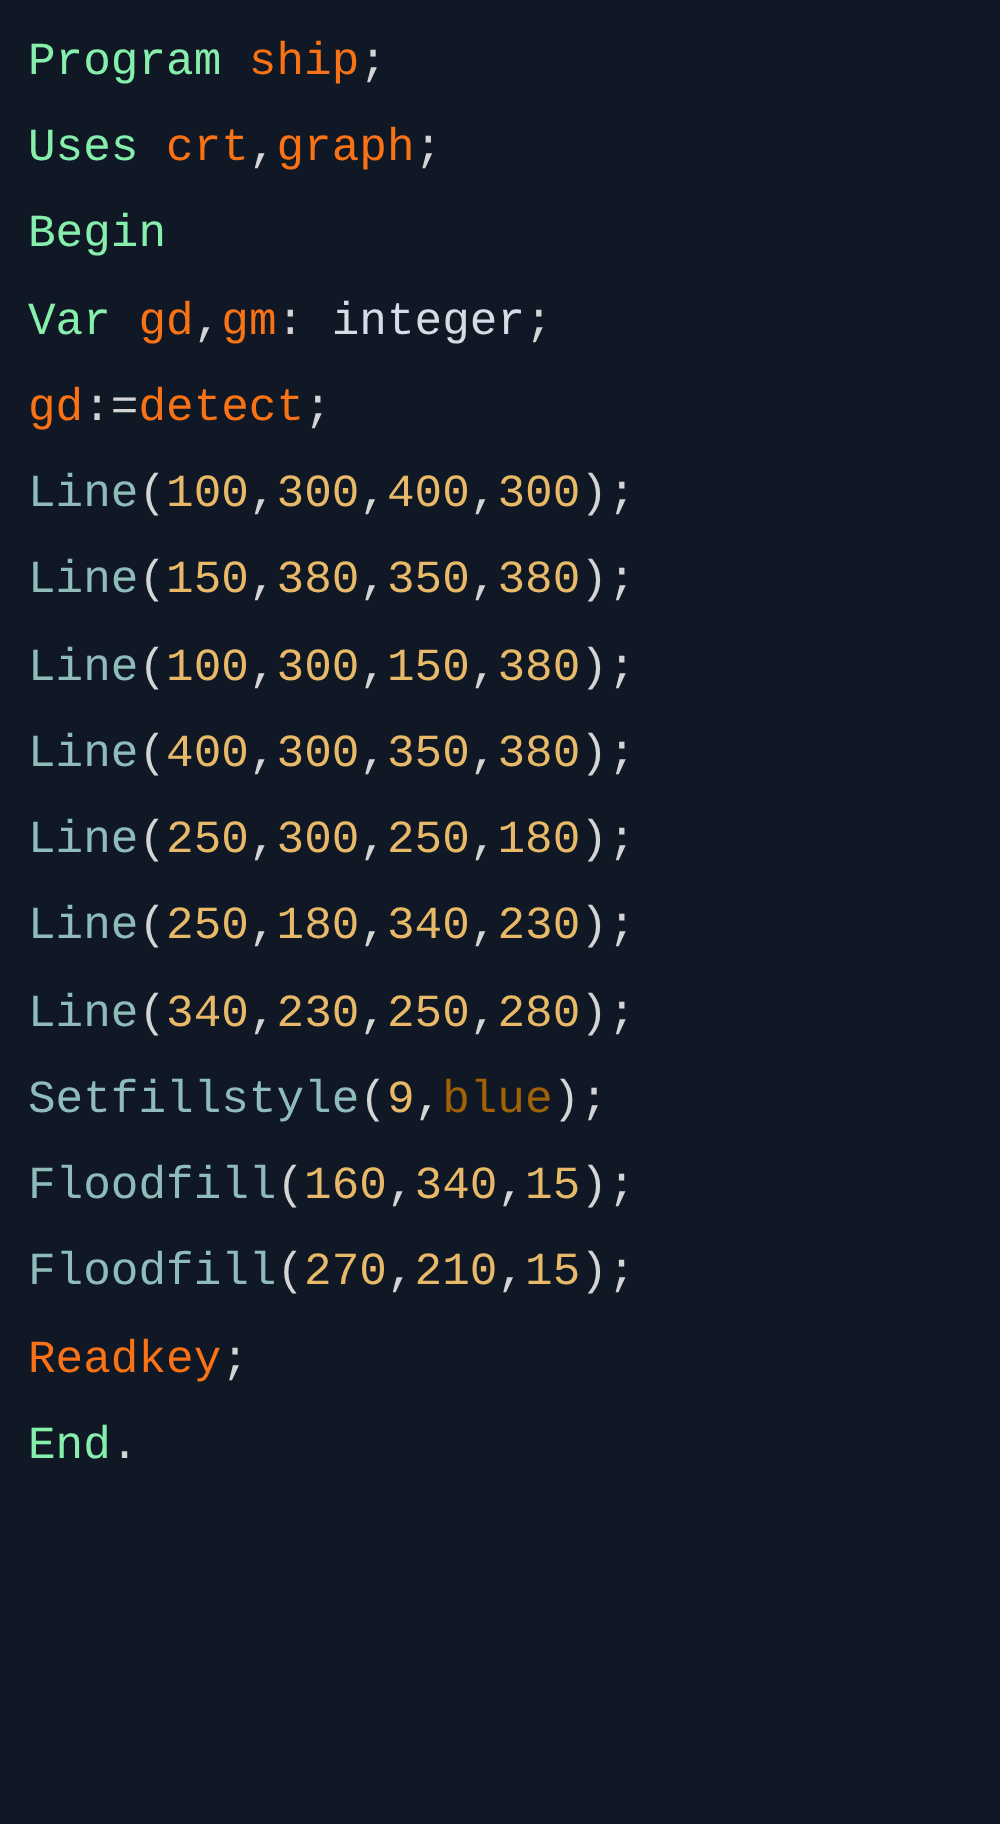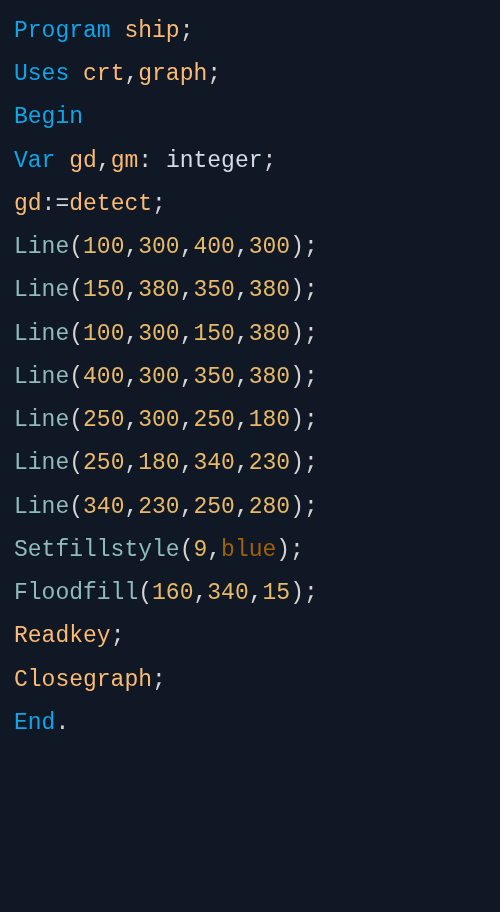--- a/index.html
+++ b/index.html
@@ -10,22 +10,22 @@
     font-family: 'Consolas', 'Monaco', 'Courier New', monospace;
     font-size: 23px;
     line-height: 1.88;
     padding: 10px 14px;
     color: #d4d4d4;
     overflow: hidden;
   }
   .code-line {
     white-space: nowrap;
   }
-  .kw { color: #0ea5e9; }
-  .ident { color: #fdba74; }
+  .kw { color: #86efac; }
+  .ident { color: #f97316; }
   .type { color: #d4dde6; }
   .punc { color: #d4d4d4; }
   .func { color: #8fbcbb; }
   .num { color: #e8b968; font-family: Liberation Mono, monospace; }
   .str { color: #a3be8c; }
   .const { color: #a16207; }
 </style>
 </head>
 <body>
 
@@ -37,16 +37,16 @@
     <div class="code-line"><span class="ident">gd</span><span class="punc">:=</span><span class="ident">detect</span><span class="punc">;</span></div>
     <div class="code-line"><span class="func">Line</span><span class="punc">(</span><span class="num">100</span><span class="punc">,</span><span class="num">300</span><span class="punc">,</span><span class="num">400</span><span class="punc">,</span><span class="num">300</span><span class="punc">);</span></div>
     <div class="code-line"><span class="func">Line</span><span class="punc">(</span><span class="num">150</span><span class="punc">,</span><span class="num">380</span><span class="punc">,</span><span class="num">350</span><span class="punc">,</span><span class="num">380</span><span class="punc">);</span></div>
     <div class="code-line"><span class="func">Line</span><span class="punc">(</span><span class="num">100</span><span class="punc">,</span><span class="num">300</span><span class="punc">,</span><span class="num">150</span><span class="punc">,</span><span class="num">380</span><span class="punc">);</span></div>
     <div class="code-line"><span class="func">Line</span><span class="punc">(</span><span class="num">400</span><span class="punc">,</span><span class="num">300</span><span class="punc">,</span><span class="num">350</span><span class="punc">,</span><span class="num">380</span><span class="punc">);</span></div>
     <div class="code-line"><span class="func">Line</span><span class="punc">(</span><span class="num">250</span><span class="punc">,</span><span class="num">300</span><span class="punc">,</span><span class="num">250</span><span class="punc">,</span><span class="num">180</span><span class="punc">);</span></div>
     <div class="code-line"><span class="func">Line</span><span class="punc">(</span><span class="num">250</span><span class="punc">,</span><span class="num">180</span><span class="punc">,</span><span class="num">340</span><span class="punc">,</span><span class="num">230</span><span class="punc">);</span></div>
     <div class="code-line"><span class="func">Line</span><span class="punc">(</span><span class="num">340</span><span class="punc">,</span><span class="num">230</span><span class="punc">,</span><span class="num">250</span><span class="punc">,</span><span class="num">280</span><span class="punc">);</span></div>
     <div class="code-line"><span class="func">Setfillstyle</span><span class="punc">(</span><span class="num">9</span><span class="punc">,</span><span class="const">blue</span><span class="punc">);</span></div>
     <div class="code-line"><span class="func">Floodfill</span><span class="punc">(</span><span class="num">160</span><span class="punc">,</span><span class="num">340</span><span class="punc">,</span><span class="num">15</span><span class="punc">);</span></div>
+    <div class="code-line"><span class="func">Floodfill</span><span class="punc">(</span><span class="num">270</span><span class="punc">,</span><span class="num">210</span><span class="punc">,</span><span class="num">15</span><span class="punc">);</span></div>
     <div class="code-line"><span class="ident">Readkey</span><span class="punc">;</span></div>
-    <div class="code-line"><span class="ident">Closegraph</span><span class="punc">;</span></div>
     <div class="code-line"><span class="kw">End</span><span class="punc">.</span></div>
   </div>
 
 </body></html>

